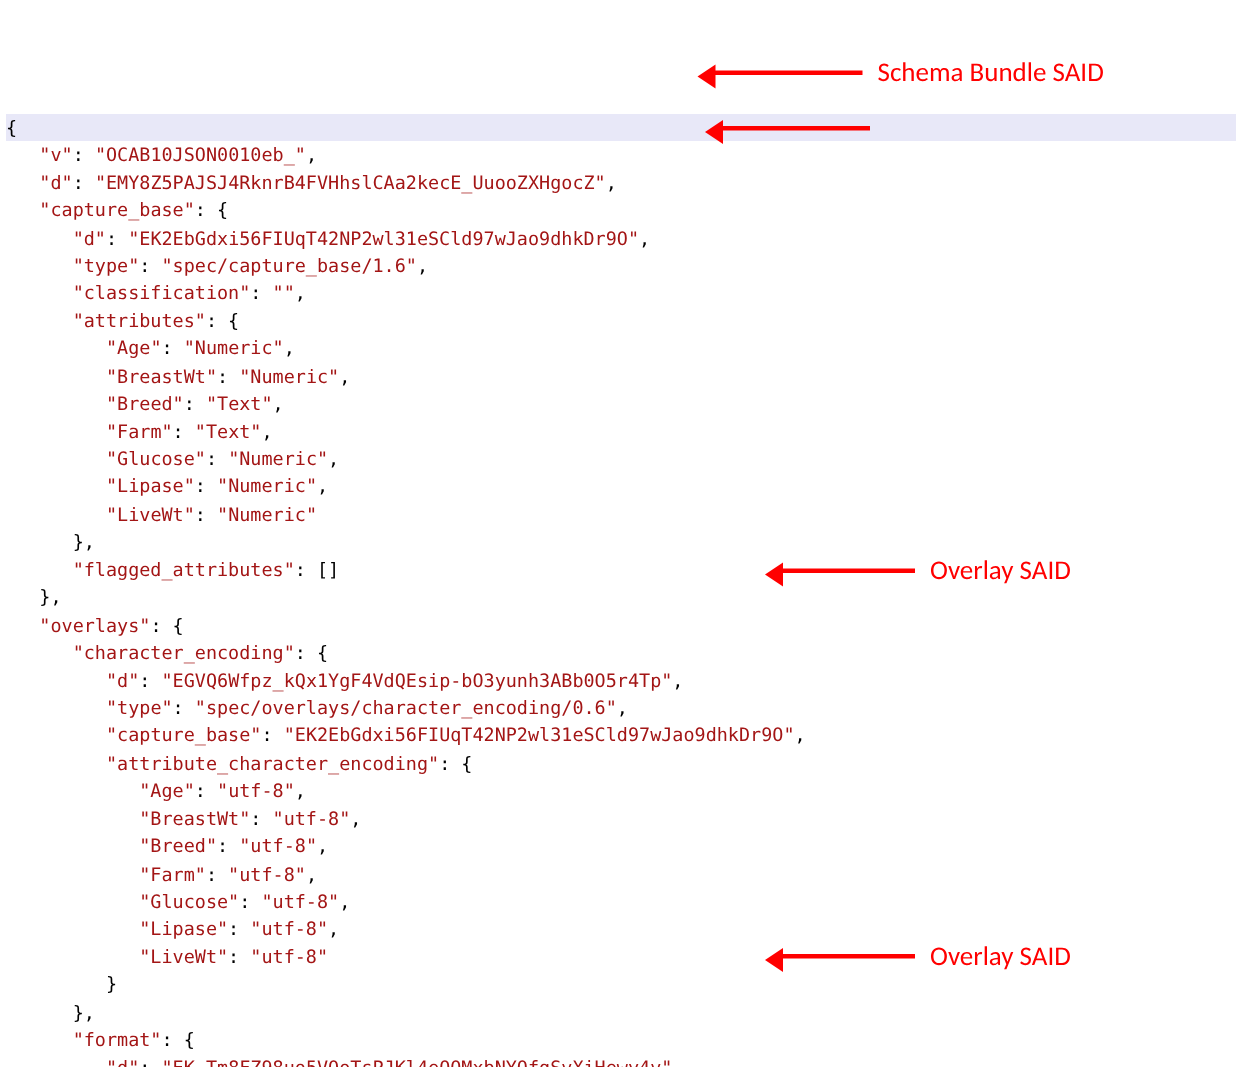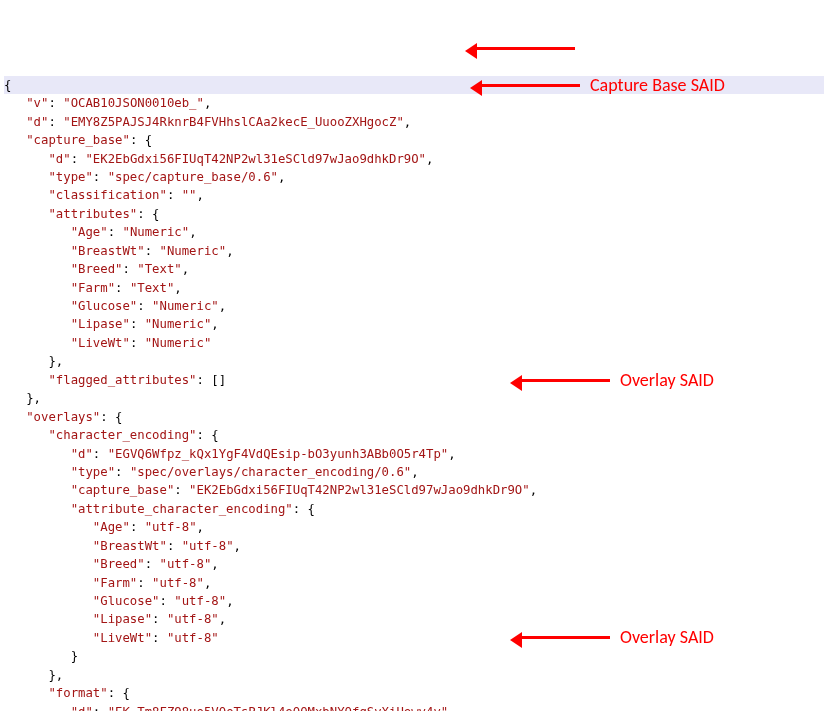--- a/index.html
+++ b/index.html
@@ -54,21 +54,21 @@
 </head>
 <body>
 
 
 
 <span class="hl"><span class="punc">{</span></span>
 <span>   <span class="key">"v"</span><span class="punc">: </span><span class="str">"<span>OCAB10JSON0010eb_</span>"</span><span class="punc">,</span></span>
 <span>   <span class="key">"d"</span><span class="punc">: </span><span class="str">"<span>EMY8Z5PAJSJ4RknrB4FVHhslCAa2kecE_UuooZXHgocZ</span>"</span><span class="punc">,</span></span>
 <span>   <span class="key">"capture_base"</span><span class="punc">: {</span></span>
 <span>      <span class="key">"d"</span><span class="punc">: </span><span class="str">"<span>EK2EbGdxi56FIUqT42NP2wl31eSCld97wJao9dhkDr9O</span>"</span><span class="punc">,</span></span>
-<span>      <span class="key">"type"</span><span class="punc">: </span><span class="str">"<span>spec/capture_base/0.6</span>"</span><span class="punc">,</span></span>
+<span>      <span class="key">"type"</span><span class="punc">: </span><span class="str">"<span>spec/capture_base/1.6</span>"</span><span class="punc">,</span></span>
 <span>      <span class="key">"classification"</span><span class="punc">: </span><span class="str">"<span></span>"</span><span class="punc">,</span></span>
 <span>      <span class="key">"attributes"</span><span class="punc">: {</span></span>
 <span>         <span class="key">"Age"</span><span class="punc">: </span><span class="str">"<span>Numeric</span>"</span><span class="punc">,</span></span>
 <span>         <span class="key">"BreastWt"</span><span class="punc">: </span><span class="str">"<span>Numeric</span>"</span><span class="punc">,</span></span>
 <span>         <span class="key">"Breed"</span><span class="punc">: </span><span class="str">"<span>Text</span>"</span><span class="punc">,</span></span>
 <span>         <span class="key">"Farm"</span><span class="punc">: </span><span class="str">"<span>Text</span>"</span><span class="punc">,</span></span>
 <span>         <span class="key">"Glucose"</span><span class="punc">: </span><span class="str">"<span>Numeric</span>"</span><span class="punc">,</span></span>
 <span>         <span class="key">"Lipase"</span><span class="punc">: </span><span class="str">"<span>Numeric</span>"</span><span class="punc">,</span></span>
 <span>         <span class="key">"LiveWt"</span><span class="punc">: </span><span class="str">"<span>Numeric</span>"</span></span>
 <span>      <span class="punc">},</span></span>
@@ -94,23 +94,23 @@
 
 
 
 
 
 
 
 
 <div class="arrow-layer">
   <div class="arrow" style="left:475px; top:47px; width:100px;"></div>
+  <div class="label" style="left:585px; top:35px;">Schema Bundle SAID</div>
 
   <div class="arrow" style="left:480px; top:84px; width:100px;"></div>
-  <div class="label" style="left:590px; top:72px;">Capture Base SAID</div>
 
   <div class="arrow" style="left:520px; top:379px; width:90px;"></div>
   <div class="label" style="left:620px; top:367px;">Overlay SAID</div>
 
   <div class="arrow" style="left:520px; top:636px; width:90px;"></div>
   <div class="label" style="left:620px; top:624px;">Overlay SAID</div>
 </div>
 
 
 

